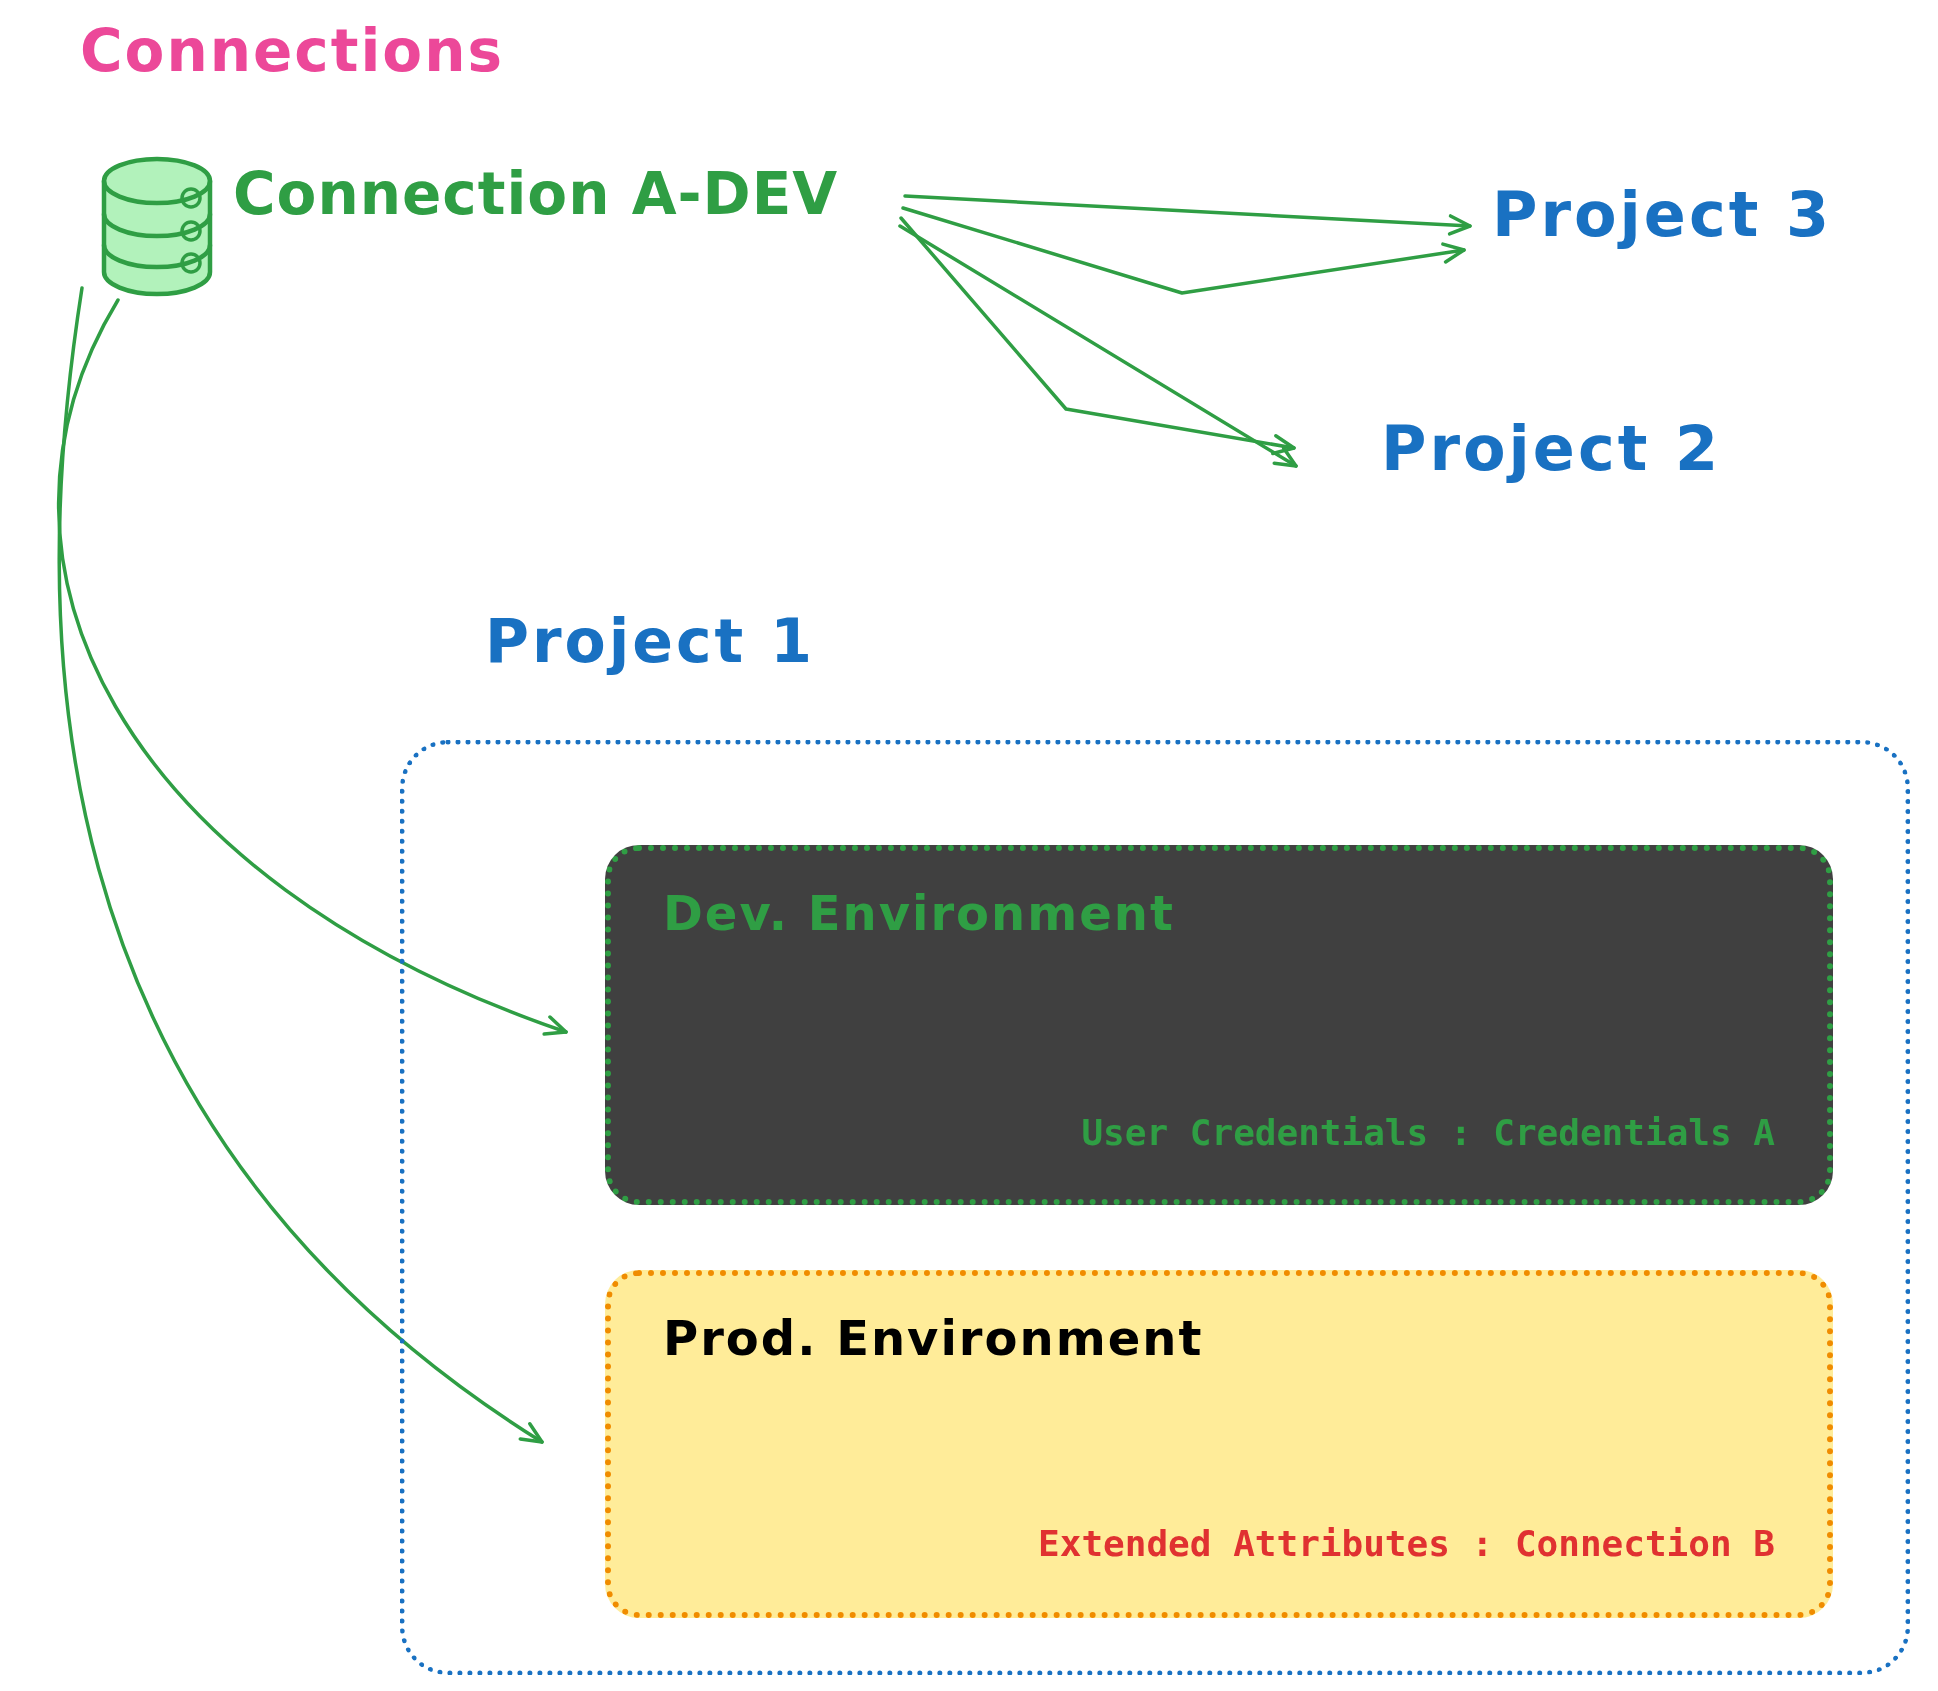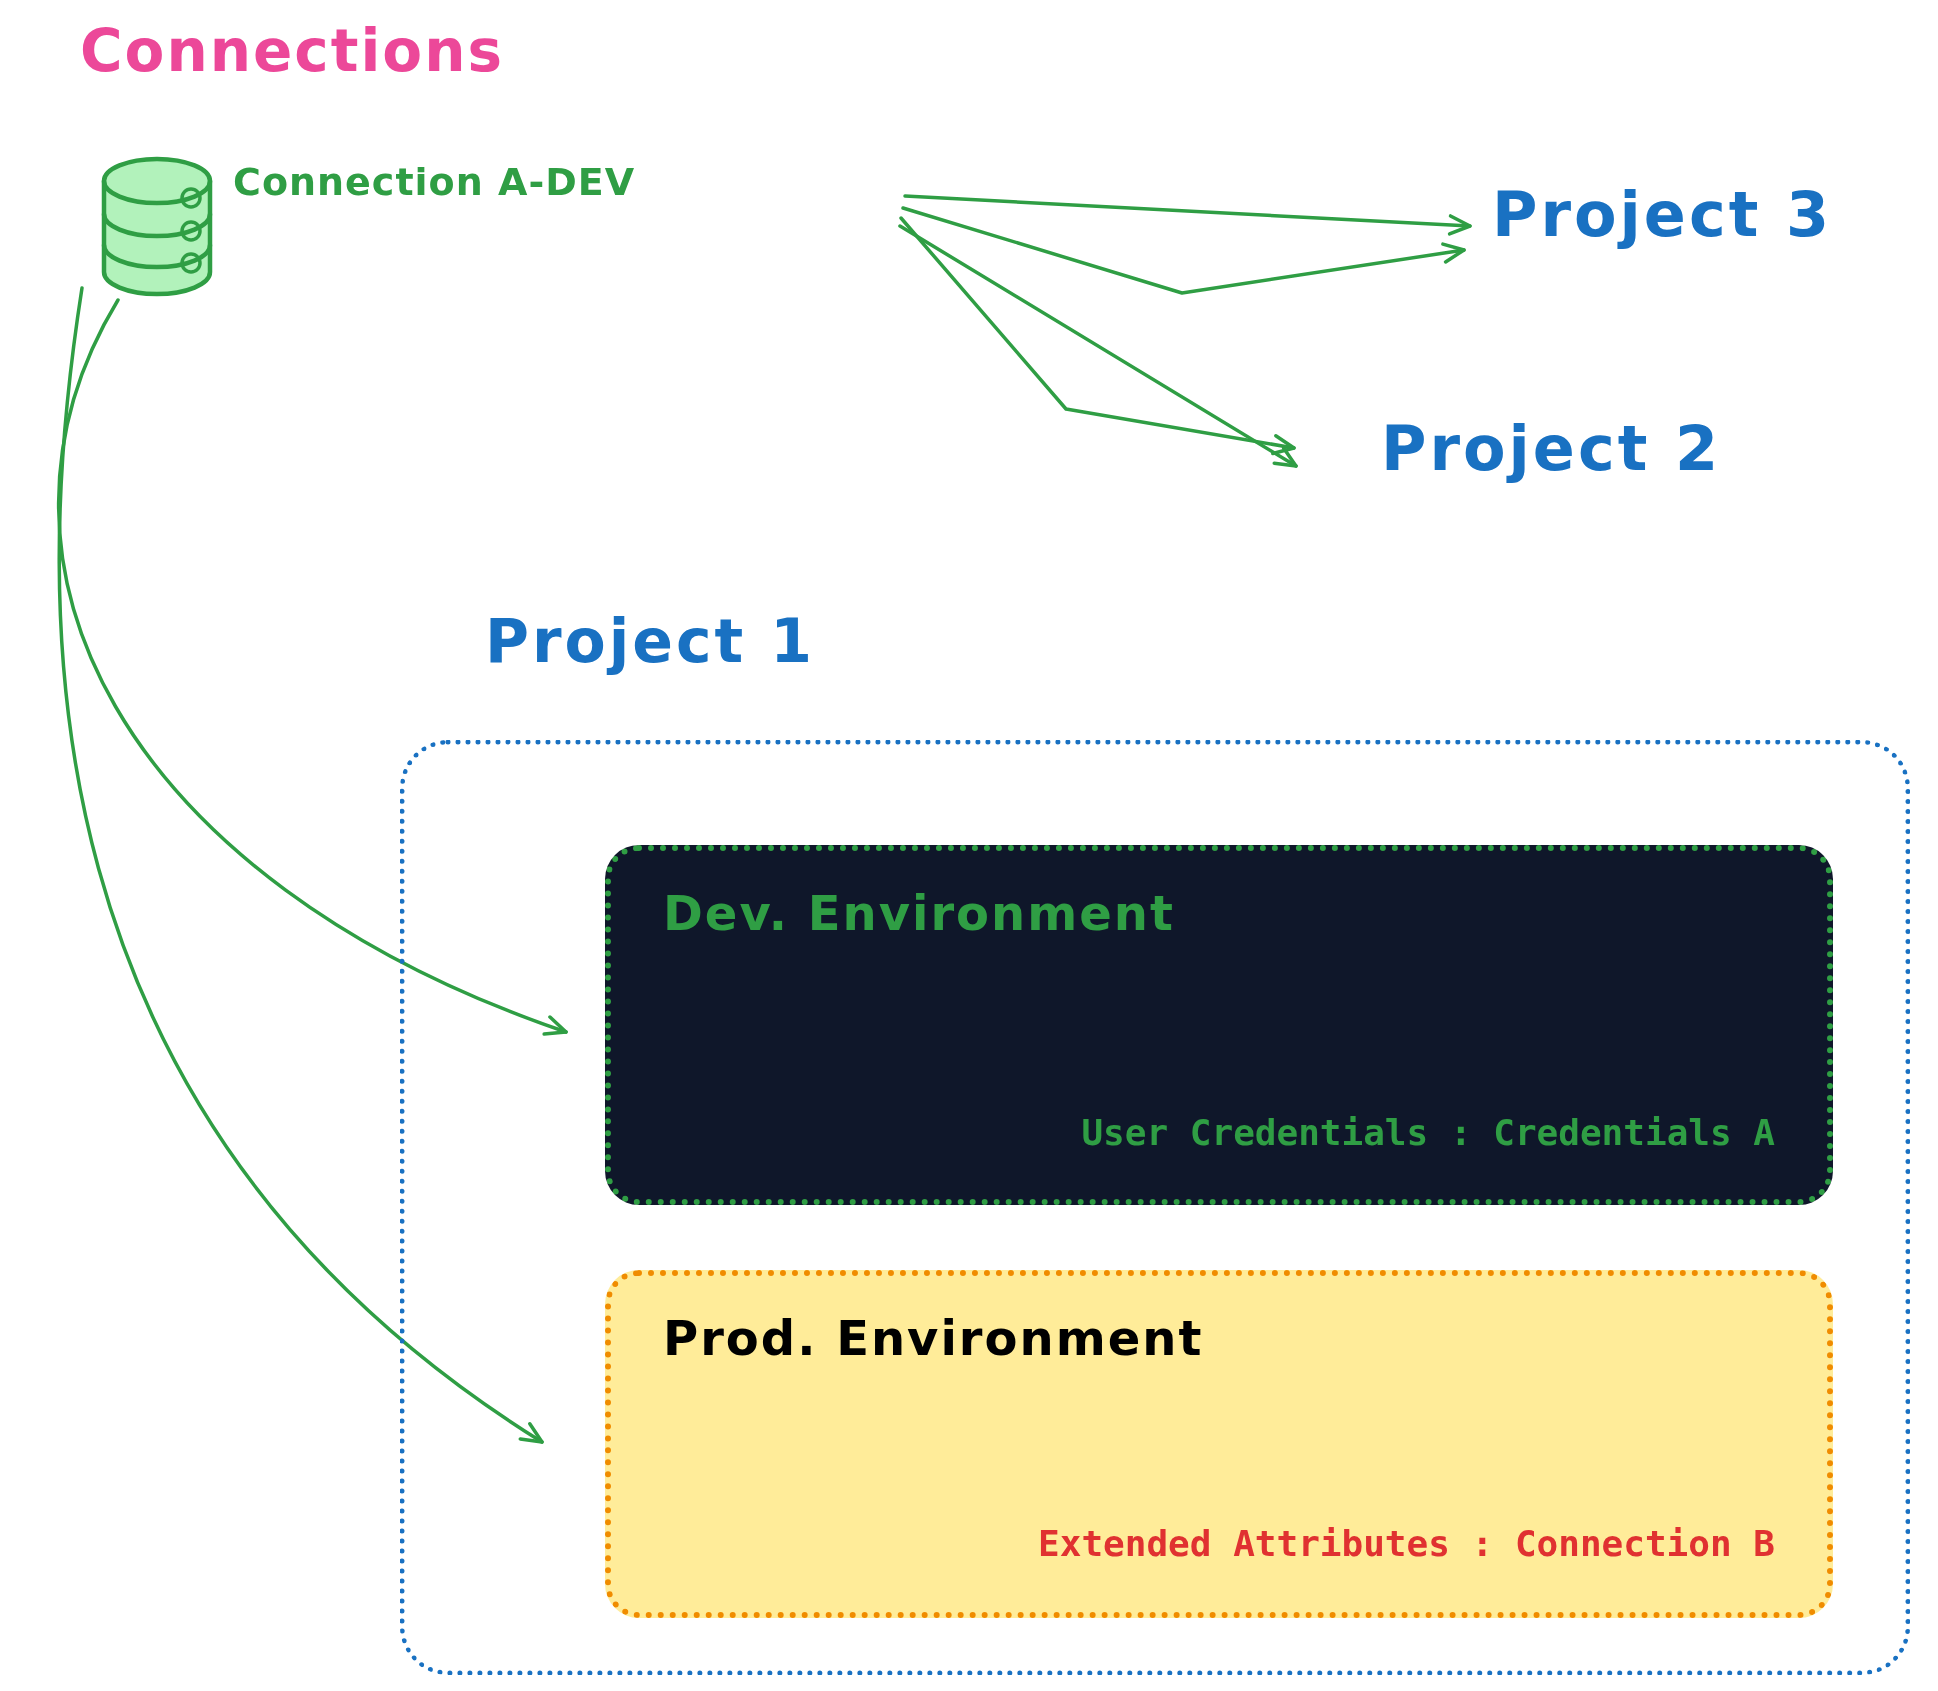--- a/index.html
+++ b/index.html
@@ -23,21 +23,21 @@
     font-weight: 700;
   }
   .diagram-title {
     left: 80px; top: 17px;
     font-size: 58px;
     color: #ec4899;
     letter-spacing: 2px;
   }
   .conn-label {
     left: 233px; top: 160px;
-    font-size: 38px;
+    font-size: 58px;
     color: #2f9e44;
     letter-spacing: 1px;
   }
   .proj {
     color: #1971c2;
     font-size: 62px;
     letter-spacing: 3px;
   }
   .proj3 { left: 1492px; top: 178px; }
   .proj2 { left: 1337px; top: 412px; margin-left: 44px; }
@@ -54,21 +54,21 @@
   .env {
     position: absolute;
     left: 200px;
     width: 1228px;
     border-radius: 34px;
     box-sizing: border-box;
   }
   .env.dev {
     top: 100px;
     height: 360px;
-    background: #0f172a;
+    background: #404040;
     border: 6px dotted #2f9e44;
   }
   .env.prod {
     top: 525px;
     height: 348px;
     background: #ffec99;
     border: 6px dotted #f08c00;
   }
   .env-label {
     position: absolute;

